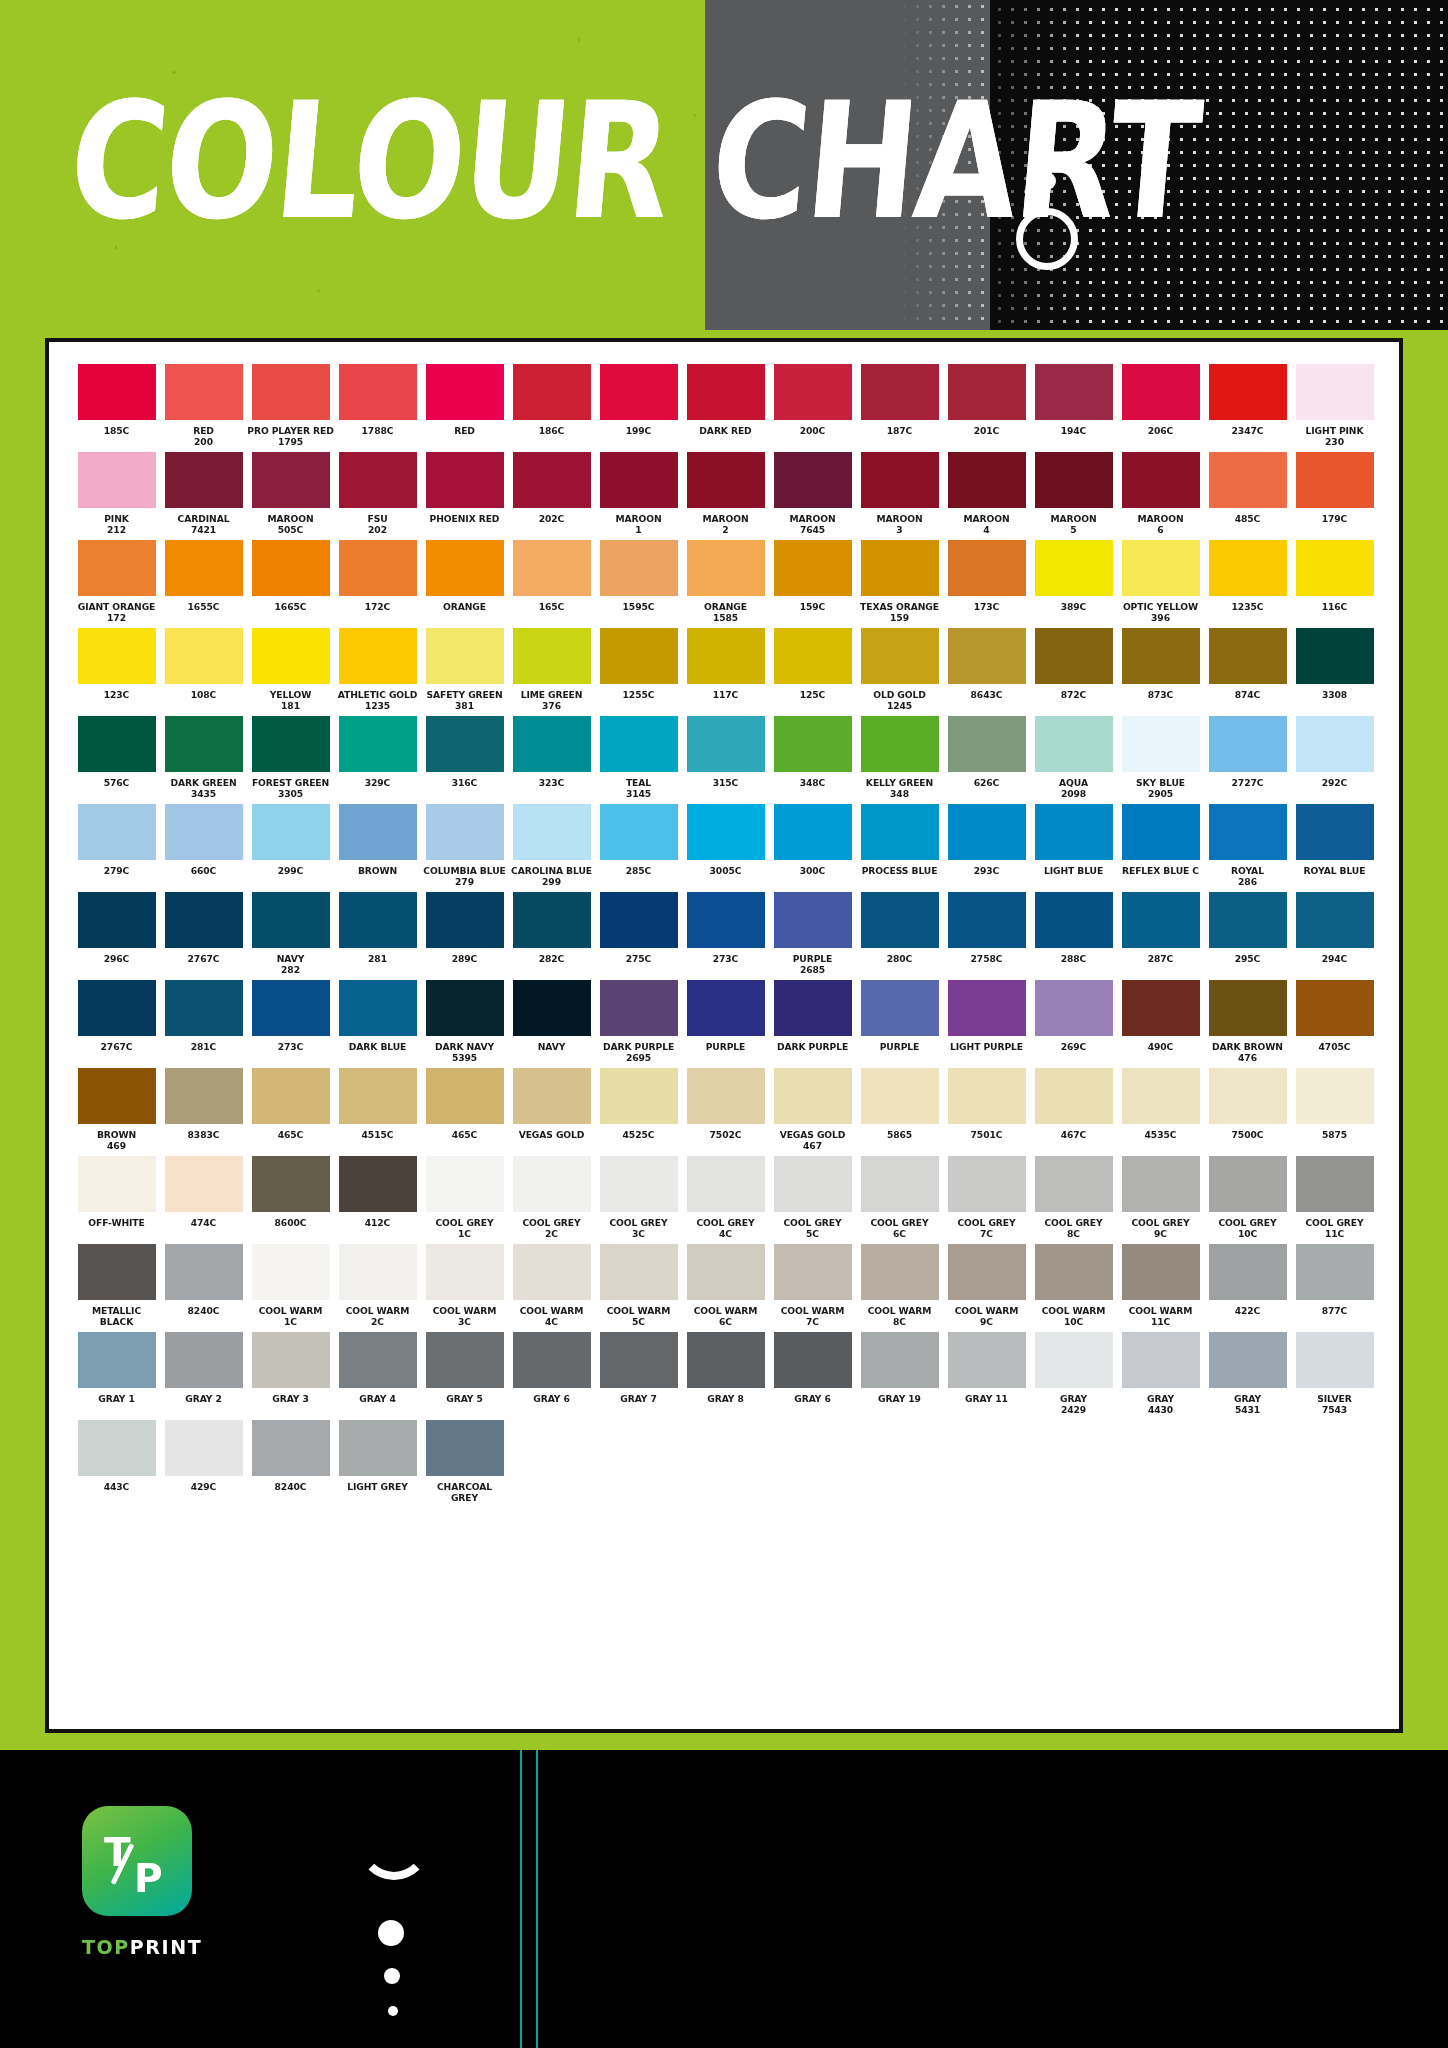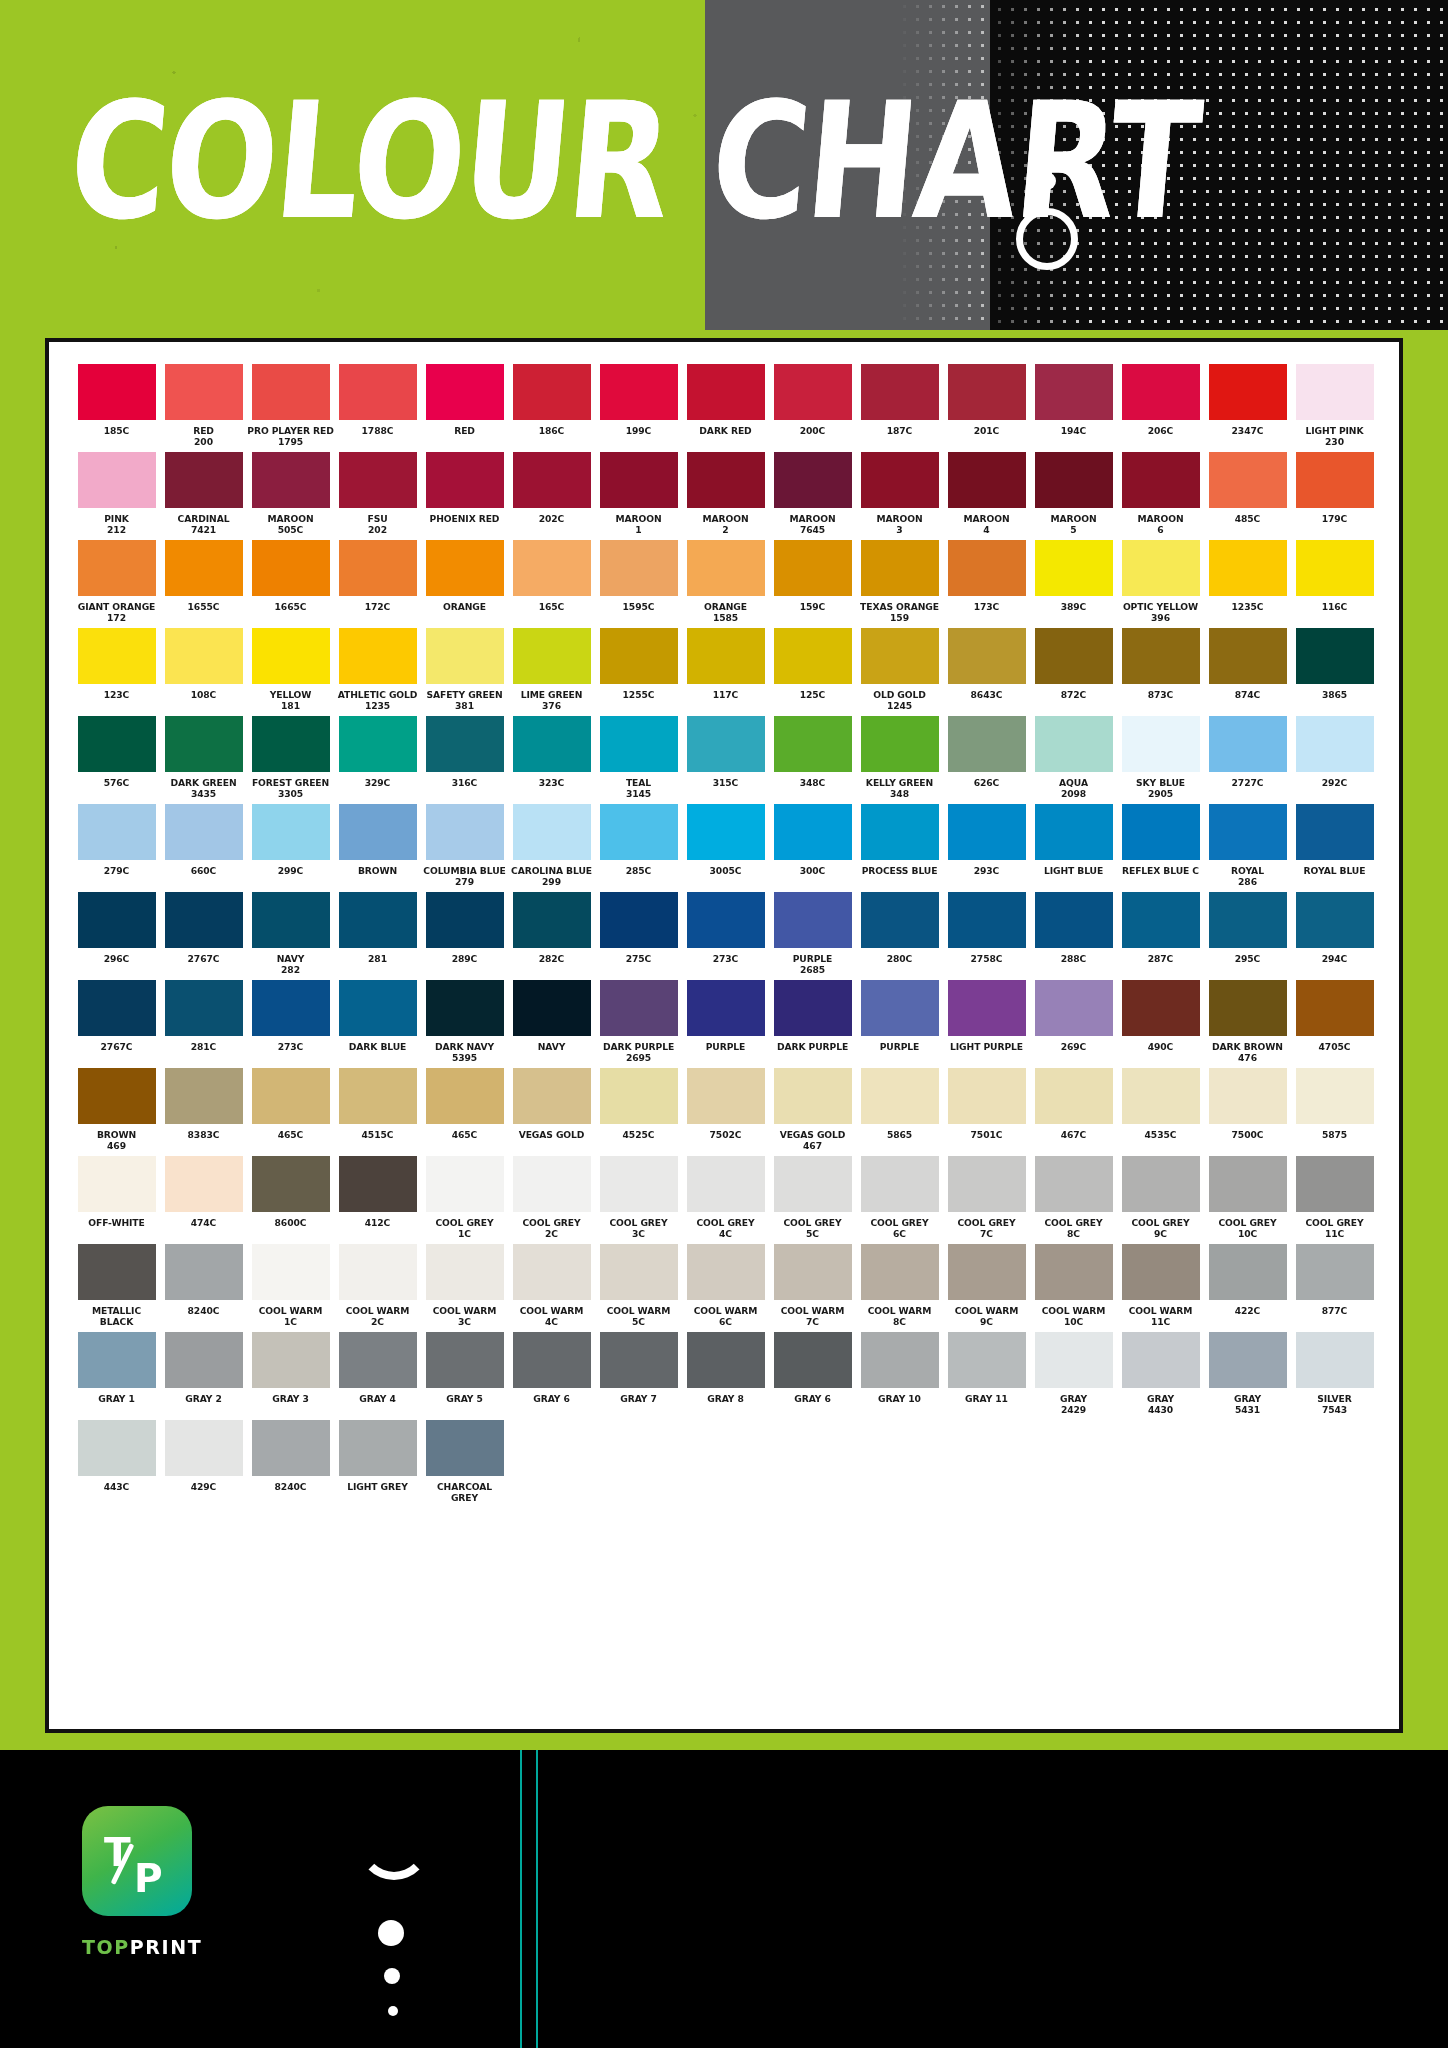--- a/index.html
+++ b/index.html
@@ -483,21 +483,21 @@
           <div class="cell">
             <div class="swatch" style="background: rgb(140, 106, 18);"></div>
             <div class="caption">873C</div>
           </div>
           <div class="cell">
             <div class="swatch" style="background: rgb(140, 106, 18);"></div>
             <div class="caption">874C</div>
           </div>
           <div class="cell">
             <div class="swatch" style="background: rgb(0, 67, 59);"></div>
-            <div class="caption">3865</div>
+            <div class="caption">3308</div>
           </div>
         </div>
         <div class="row">
           <div class="cell">
             <div class="swatch" style="background: rgb(0, 87, 63);"></div>
             <div class="caption">576C</div>
           </div>
           <div class="cell">
             <div class="swatch" style="background: rgb(13, 112, 68);"></div>
             <div class="caption">DARK GREEN
@@ -998,21 +998,21 @@
           <div class="cell">
             <div class="swatch" style="background: rgb(92, 96, 99);"></div>
             <div class="caption">GRAY 8</div>
           </div>
           <div class="cell">
             <div class="swatch" style="background: rgb(88, 92, 94);"></div>
             <div class="caption">GRAY 6</div>
           </div>
           <div class="cell">
             <div class="swatch" style="background: rgb(168, 171, 172);"></div>
-            <div class="caption">GRAY 10</div>
+            <div class="caption">GRAY 19</div>
           </div>
           <div class="cell">
             <div class="swatch" style="background: rgb(183, 187, 188);"></div>
             <div class="caption">GRAY 11</div>
           </div>
           <div class="cell">
             <div class="swatch" style="background: rgb(227, 231, 232);"></div>
             <div class="caption">GRAY
 2429</div>
           </div>

